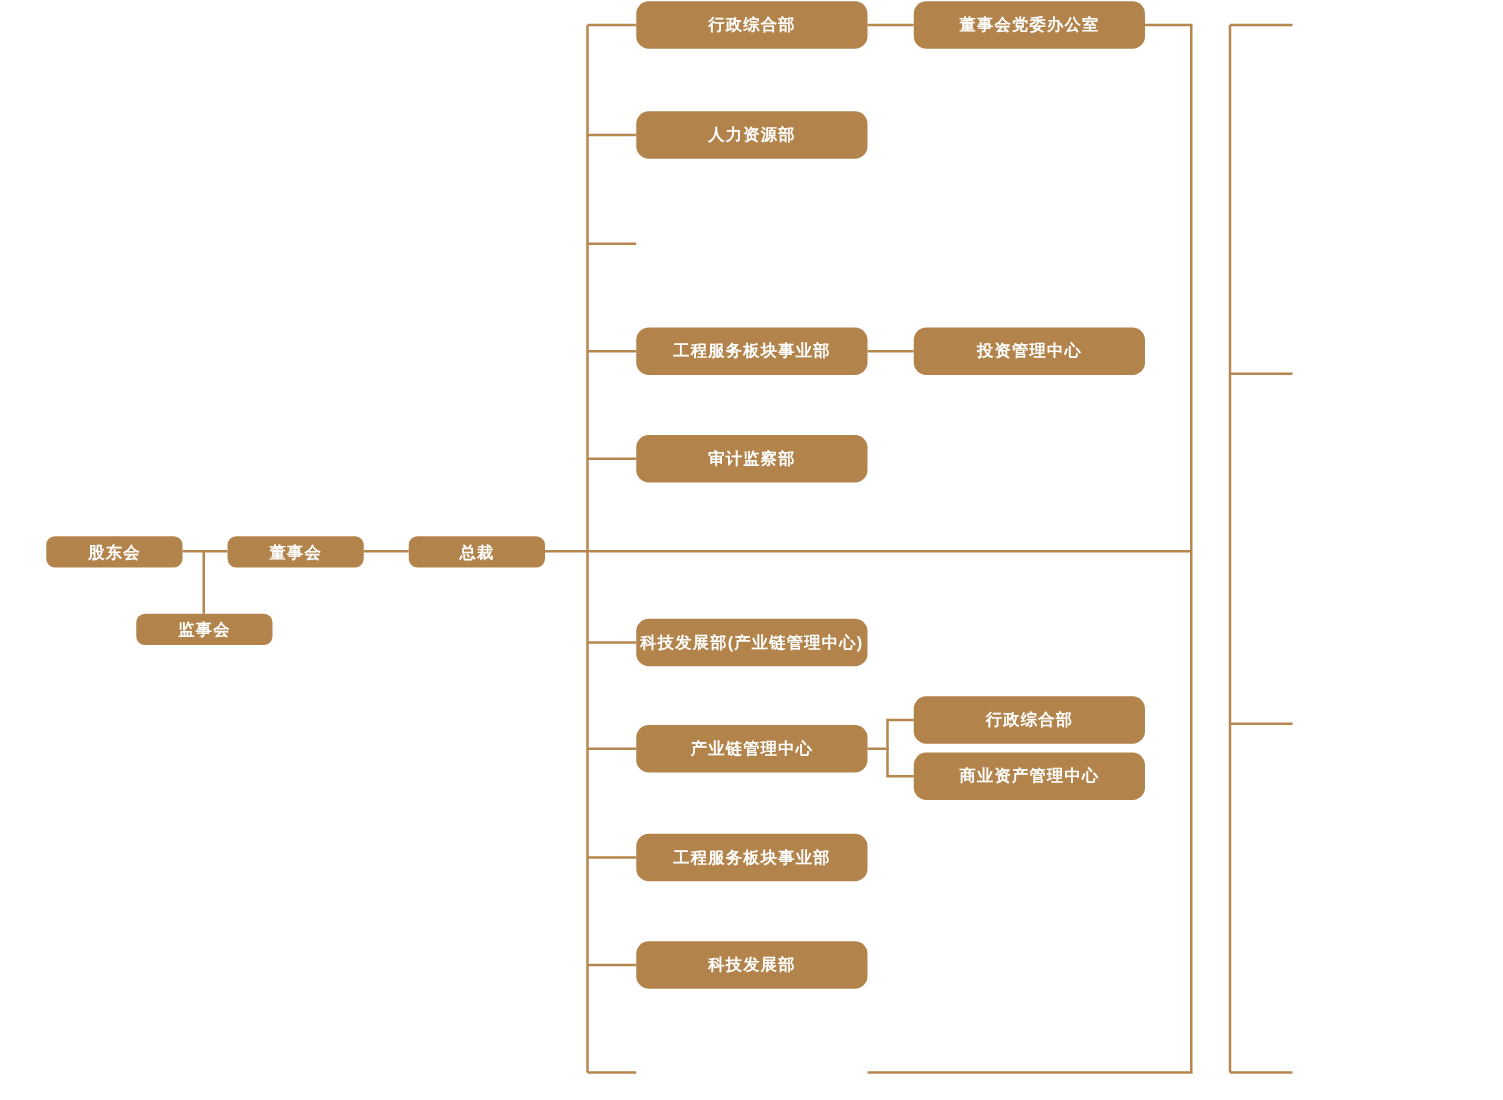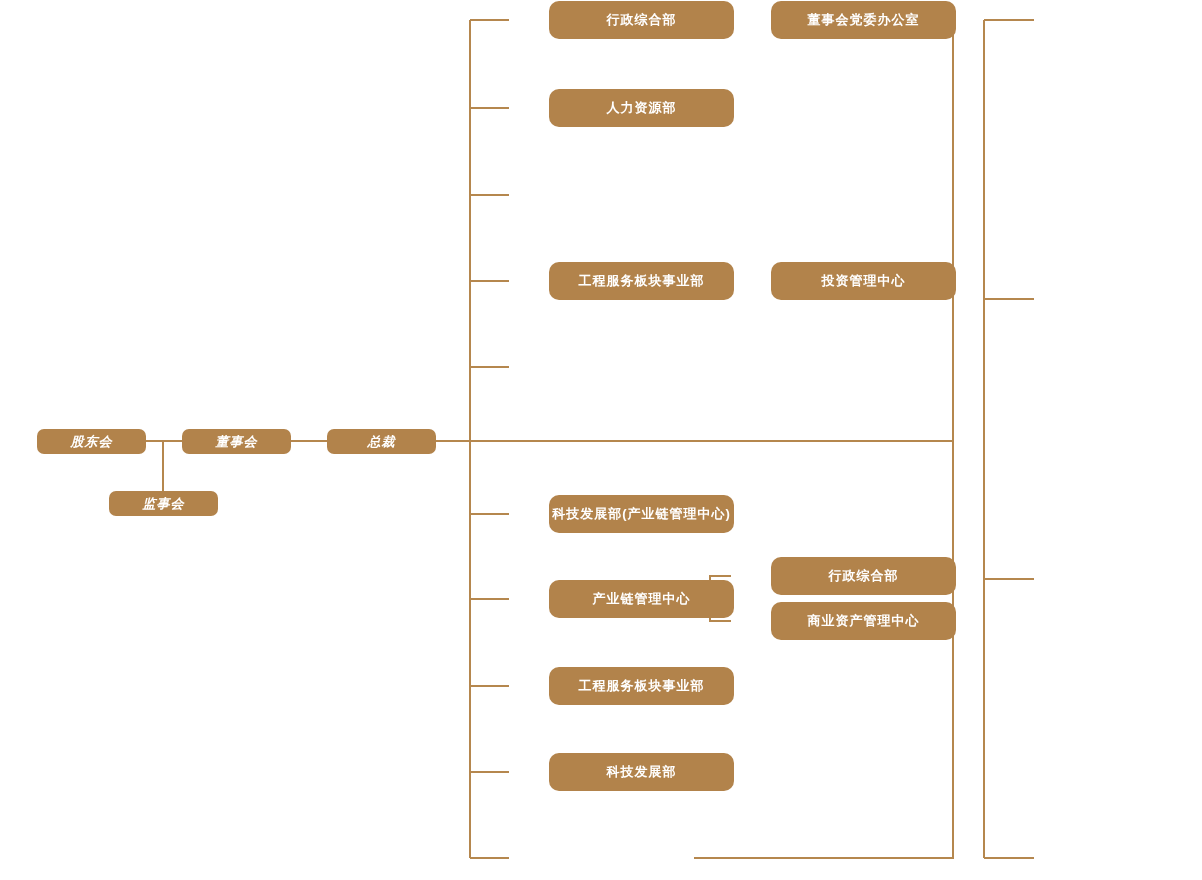--- a/index.html
+++ b/index.html
@@ -26,28 +26,26 @@
     text-align: center;
     letter-spacing: 1px;
     box-sizing: border-box;
     white-space: nowrap;
   }
   .node.sm {
     width: 109px;
     height: 25px;
     border-radius: 7px;
     font-size: 13px;
-    font-style: italic;
   }
   .node.lg {
     width: 185px;
     height: 38px;
     border-radius: 10px;
     font-size: 13px;
-    margin-left: 40px;
   }
   .hl {
     position: absolute;
     height: 2px;
     background: #b5874e;
   }
   .vl {
     position: absolute;
     width: 2px;
     background: #b5874e;
@@ -95,20 +93,21 @@
   <div class="hl" style="left:984px;top:857px;width:50px"></div>
 
   <div class="node sm" style="left:37px;top:429px">股东会</div>
   <div class="node sm" style="left:182px;top:429px">董事会</div>
   <div class="node sm" style="left:327px;top:429px">总裁</div>
   <div class="node sm" style="left:109px;top:491px">监事会</div>
 
   <div class="node lg" style="left:509px;top:1px">行政综合部</div>
   <div class="node lg" style="left:509px;top:89px">人力资源部</div>
   <div class="node lg" style="left:509px;top:262px">工程服务板块事业部</div>
+  <div class="node lg" style="left:509px;top:348px">审计监察部</div>
   <div class="node lg" style="left:509px;top:495px">科技发展部(产业链管理中心)</div>
   <div class="node lg" style="left:509px;top:580px">产业链管理中心</div>
   <div class="node lg" style="left:509px;top:667px">工程服务板块事业部</div>
   <div class="node lg" style="left:509px;top:753px">科技发展部</div>
 
   <div class="node lg" style="left:731px;top:1px">董事会党委办公室</div>
   <div class="node lg" style="left:731px;top:262px">投资管理中心</div>
   <div class="node lg" style="left:731px;top:557px">行政综合部</div>
   <div class="node lg" style="left:731px;top:602px">商业资产管理中心</div>
 

